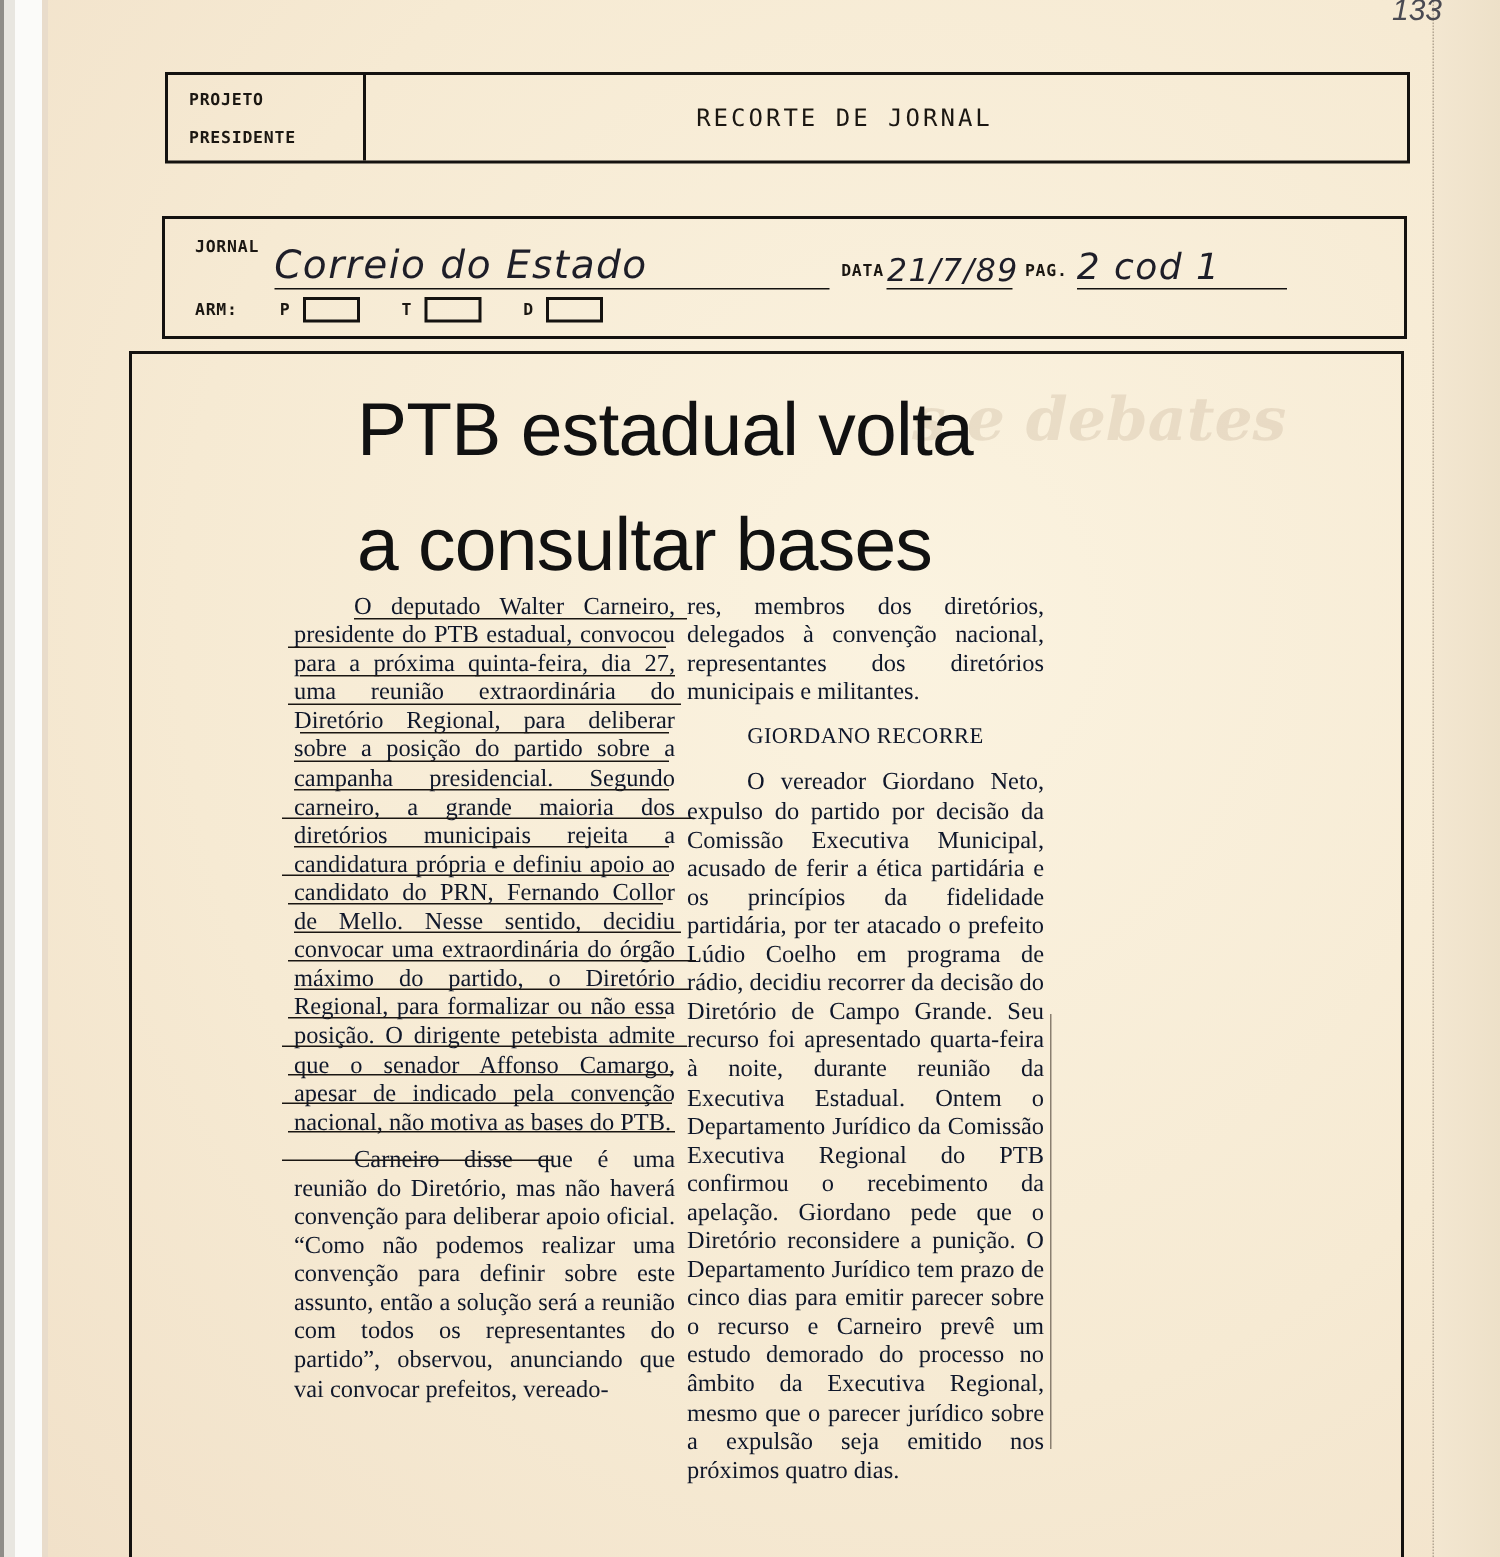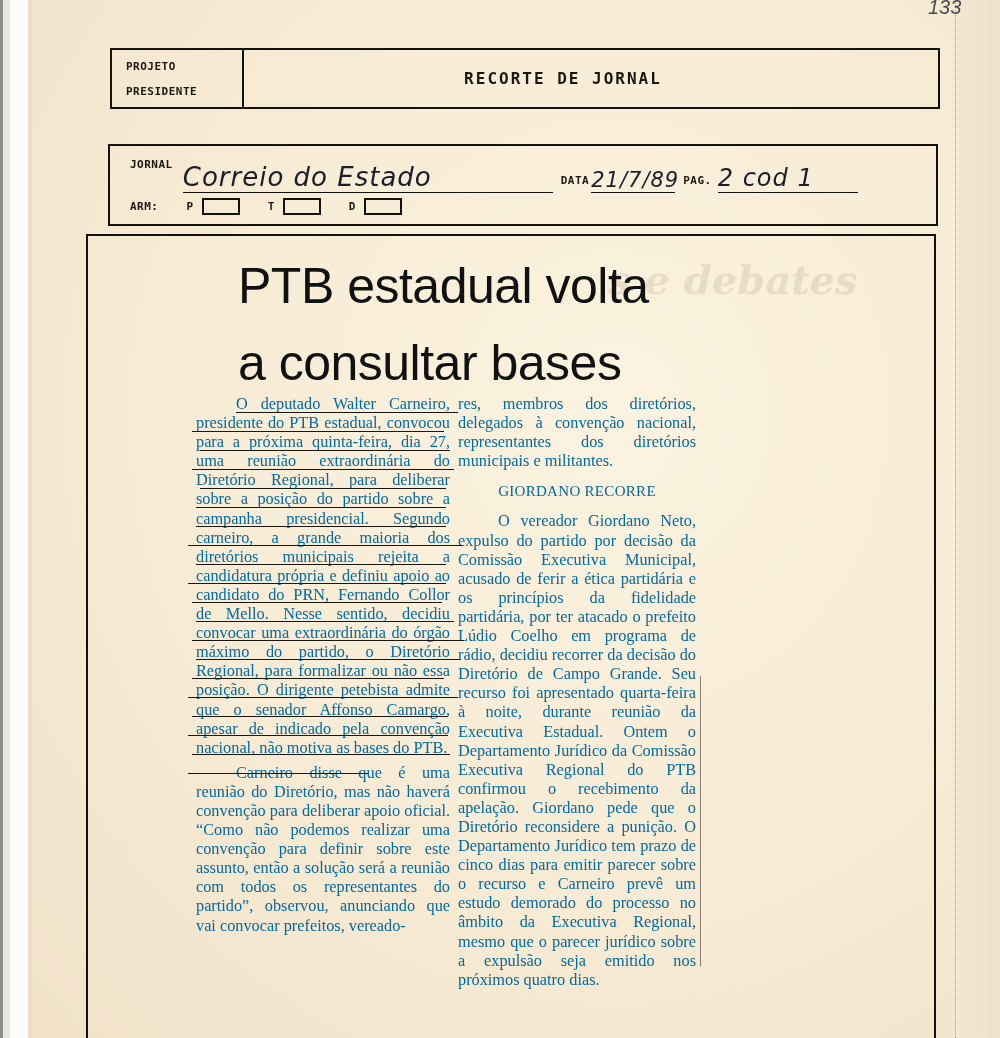--- a/index.html
+++ b/index.html
@@ -33,21 +33,21 @@
   .box-header { left: 110px; top: 48px; width: 830px; height: 61px; display: flex; }
   .box-header .left {
     width: 116px; border-right: 2px solid #141210;
     display: flex; flex-direction: column; justify-content: center; padding-left: 14px; gap: 12px;
   }
   .mono-b {
     font-family: "DejaVu Sans Mono", monospace; font-weight: bold; font-size: 11px; letter-spacing: 0.5px;
   }
   .box-header .title {
     flex: 1; display: flex; align-items: center; justify-content: center;
-    font-family: "DejaVu Sans Mono", monospace; font-weight: bold; font-size: 16px; letter-spacing: 2px;
+    font-family: "DejaVu Sans Mono", monospace; font-weight: normal; font-size: 16px; letter-spacing: 2px;
     padding-right: 56px;
   }
   .box-meta { left: 108px; top: 144px; width: 830px; height: 82px; }
   .meta-row1 { position: absolute; left: 20px; top: 12px; display: flex; align-items: flex-end; }
   .hand {
     font-family: "DejaVu Sans", sans-serif; font-size: 26px; font-style: italic; font-weight: 400;
     letter-spacing: 1px; color: #1e1e28;
   }
   .underline-field { border-bottom: 1.5px solid #141210; display: inline-block; }
   .meta-row2 { position: absolute; left: 20px; top: 52px; display: flex; align-items: center; gap: 8px; }
@@ -55,21 +55,21 @@
   .box-article { left: 86px; top: 234px; width: 850px; height: 820px; }
   .ghost {
     position: absolute; color: rgba(150,120,90,0.16); font-family: "DejaVu Serif", serif;
   }
   .headline {
     position: absolute; left: 150px; font-family: "Liberation Sans", sans-serif;
     font-size: 50px; line-height: 1; color: #111; letter-spacing: -0.5px;
   }
   .col {
     position: absolute; font-family: "Liberation Serif", serif; font-size: 16.3px; line-height: 19.1px;
-    text-align: justify; color: #0369a1;
+    text-align: justify; color: #0f172a;
   }
   .col p { margin: 0; }
   .col .ind { text-indent: 40px; }
   .ul-line { position: absolute; height: 0; border-top: 1.6px solid #1a1612; }
   .subhead {
     font-family: "Liberation Serif", serif; font-weight: normal; font-size: 15px; text-align: center;
     margin: 12px 0 10px 0; letter-spacing: 0.3px;
   }
   .vline { position: absolute; border-left: 1px solid #8a7f70; }
 </style>

